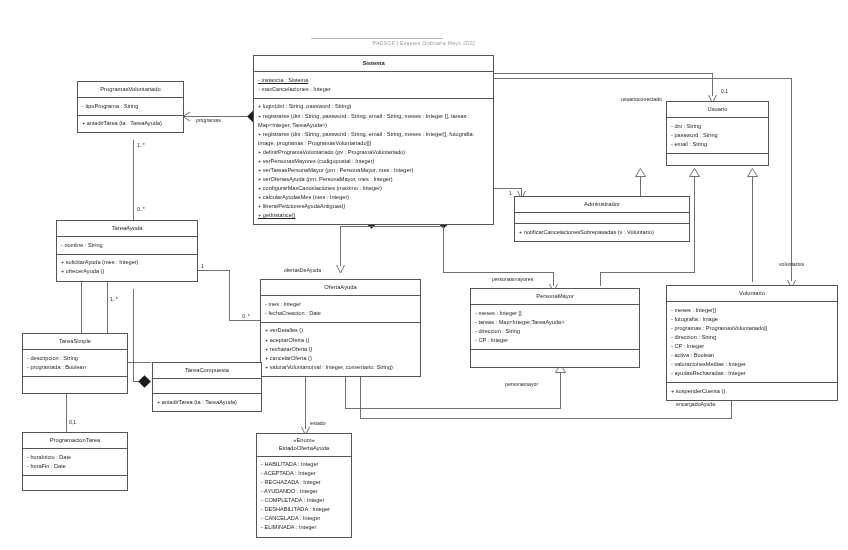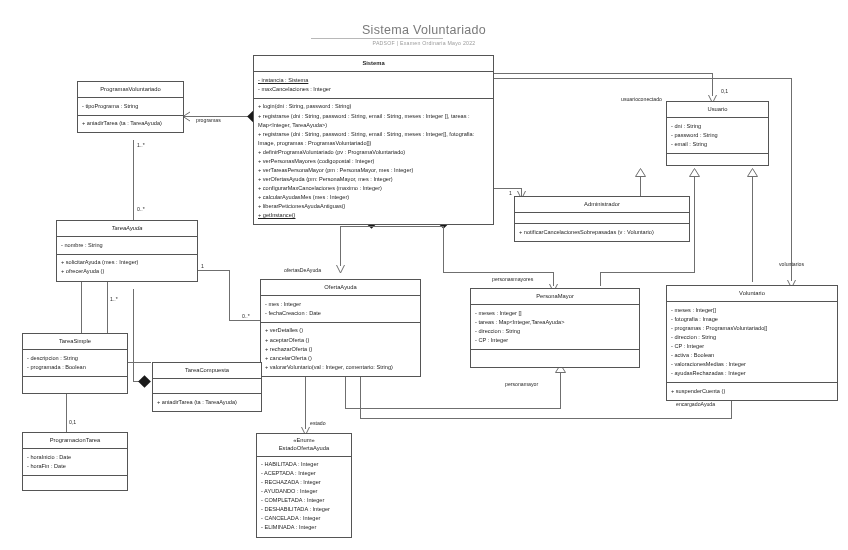--- a/index.html
+++ b/index.html
@@ -108,21 +108,20 @@
   .tri-wrap svg { display: block; }
   
   .arrow { position: absolute; }
   .arrow svg { display: block; }
 </style>
 </head>
 <body>
 
 <div id="canvas">
 
-  <div class="doc-title">Sistema Voluntariado</div>
   <div class="title-rule"></div>
   <div class="doc-subtitle">PADSOF  |  Examen Ordinaria Mayo 2022</div>
 
   <div class="ln h" style="left:184px; top:116px; width:69px;"></div>
   <div class="diamond" style="left:249px; top:111.5px;"></div>
   <div class="arrow" style="left:181px; top:111px;">
     <svg width="10" height="11" viewBox="0 0 10 11">
         <polyline points="9,1 2,5.5 9,10" fill="none" stroke="#6f6f6f" stroke-width="1"></polyline>
       </svg>
   </div>

